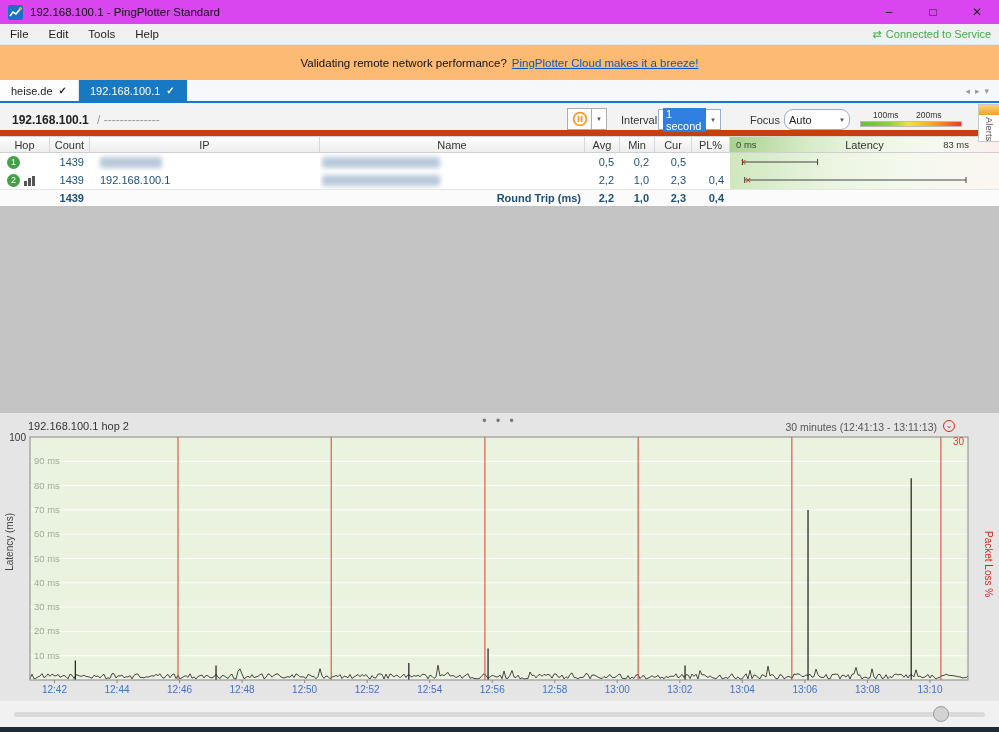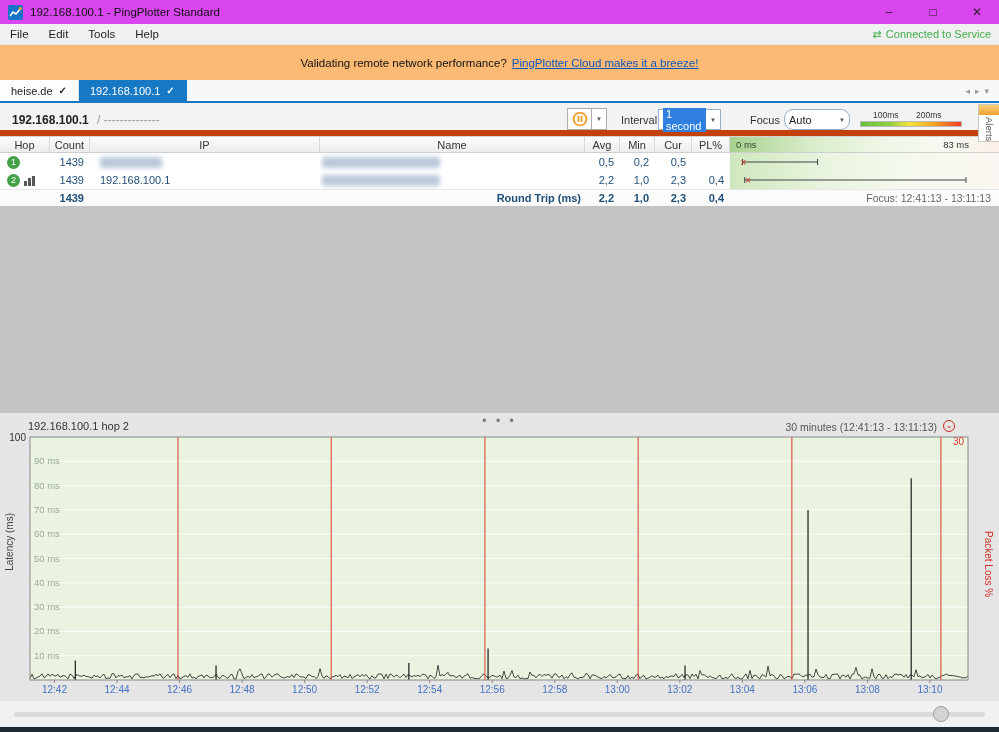--- a/index.html
+++ b/index.html
@@ -189,20 +189,21 @@
       <div class="hc">Hop</div>
       <div class="hc">Count</div>
       <div class="hc">IP</div>
       <div class="hc">Name</div>
       <div class="hc">Avg</div>
       <div class="hc">Min</div>
       <div class="hc">Cur</div>
       <div class="hc">PL%</div>
       <div class="hc lat-head">
         <span class="lat-min">0 ms</span>
+        <span class="lat-title">Latency</span>
         <span class="lat-max">83 ms</span>
       </div>
     </div>
 
     <div class="gr grow">
       <div class="cell hop-cell">
         <span class="hop-badge">1</span>
       </div>
       <div class="cell num">1439</div>
       <div class="cell ipcell">
@@ -255,21 +256,20 @@
 
     <div class="gr gfoot">
       <div class="cell"></div>
       <div class="cell num">1439</div>
       <div class="cell"></div>
       <div class="cell rt-label">Round Trip (ms)</div>
       <div class="cell num">2,2</div>
       <div class="cell num">1,0</div>
       <div class="cell num">2,3</div>
       <div class="cell num">0,4</div>
-      <div class="cell focus-cell">Focus: 12:41:13 - 13:11:13</div>
     </div>
   </div>
 
   <div class="splitter-zone"></div>
 
   <div class="timeline">
     <span class="tl-title">192.168.100.1 hop 2</span>
     <span class="tl-dots">• • •</span>
     <span class="tl-range">30 minutes (12:41:13 - 13:11:13)</span>
     <span class="tl-chevron">⌄</span>

